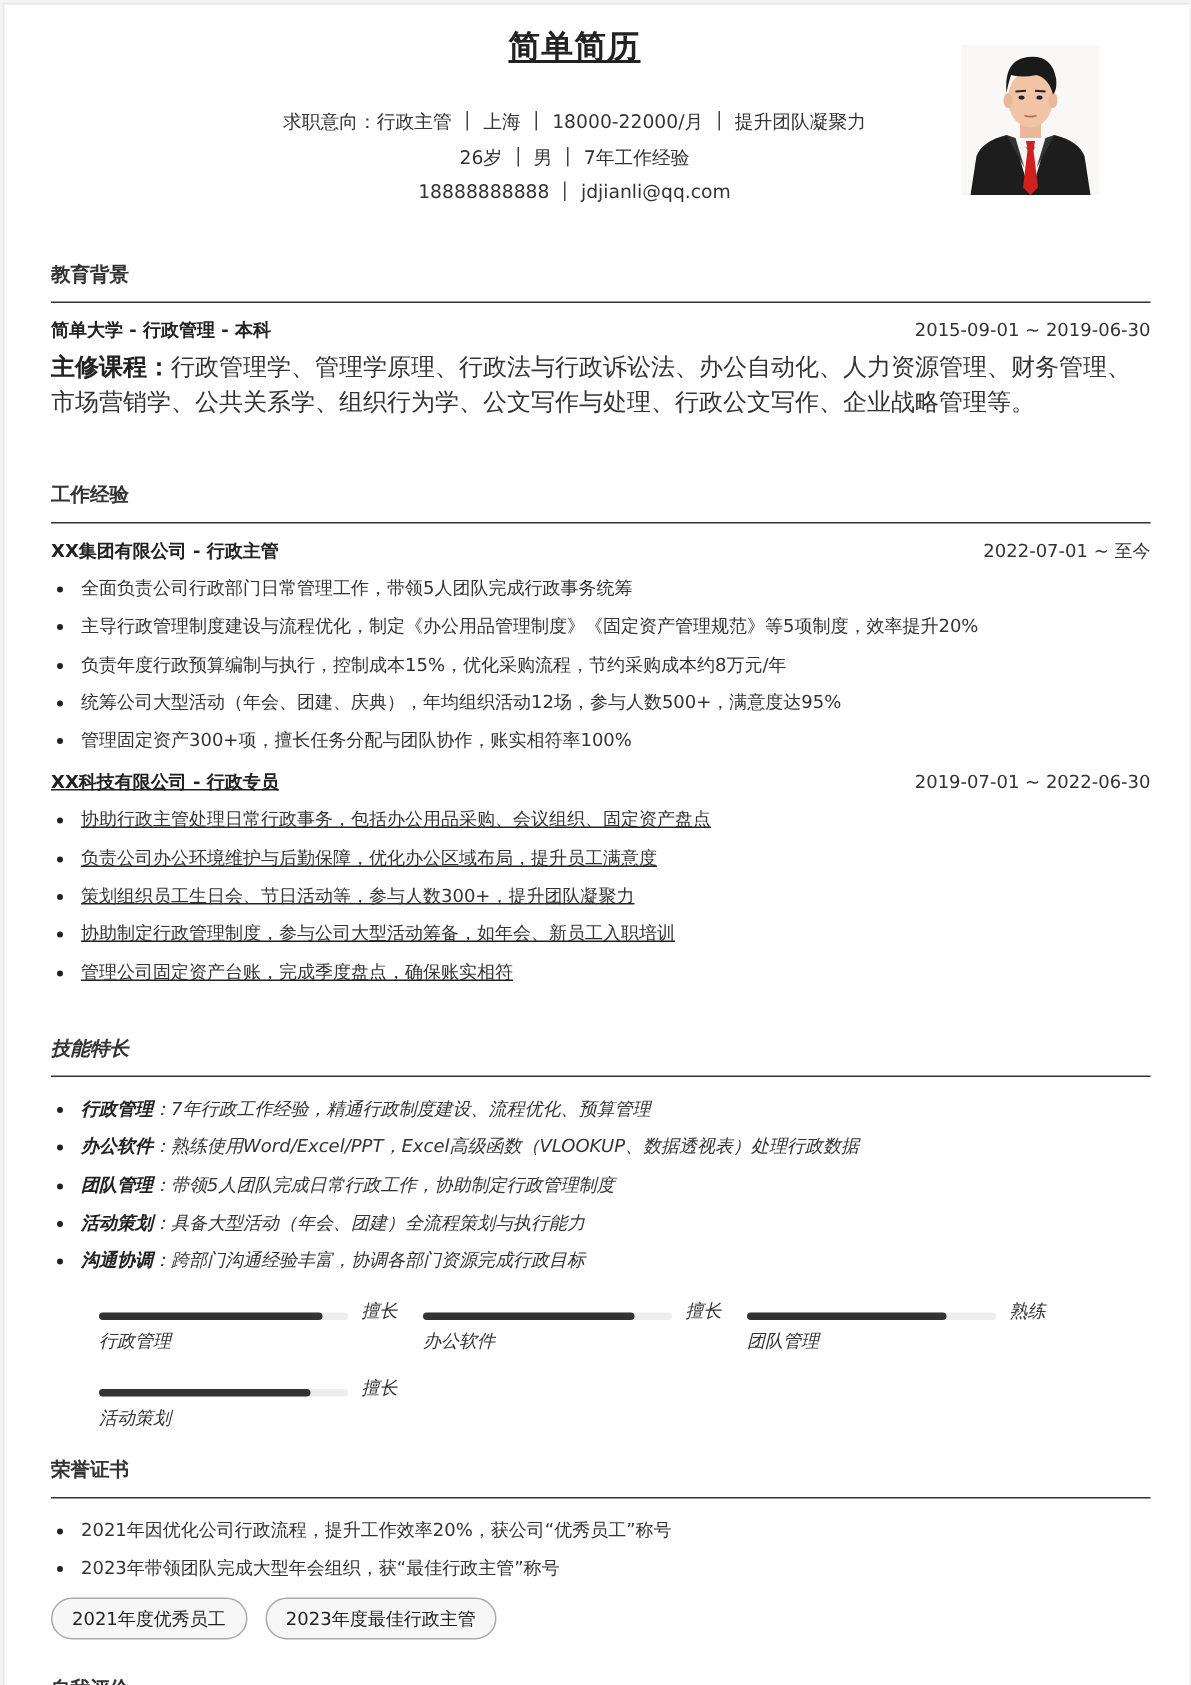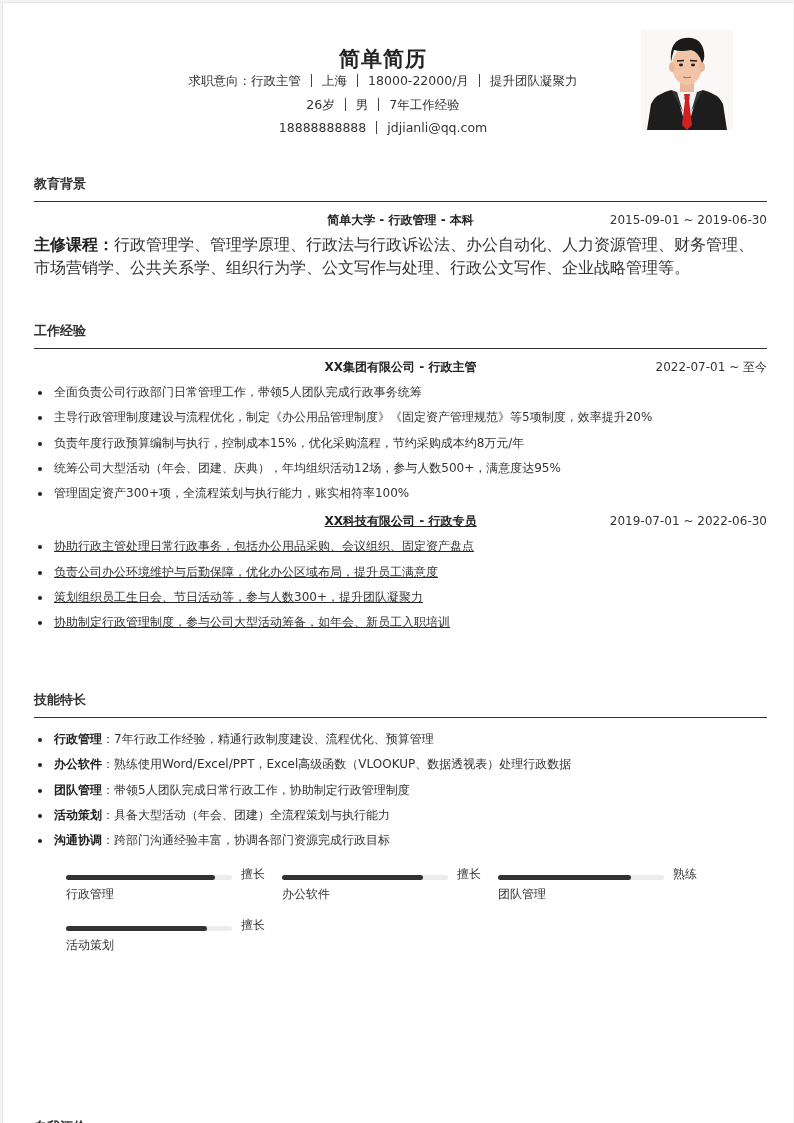--- a/index.html
+++ b/index.html
@@ -12,37 +12,37 @@
   .page {
     position: absolute; left: 2px; top: 2px;
     width: 790px; height: 1121px;
     background: #fff;
     border-left: 1px solid #e6e6e6;
     border-top: 1px solid #e6e6e6;
     overflow: hidden;
   }
   .header { position: absolute; left: 0; top: 0; width: 790px; height: 150px; }
   .title {
-    position: absolute; left: 0; width: 760px; top: 42px; text-align: center;
-    font-size: 21px; font-weight: bold; color: #222; letter-spacing: 1px;
+    position: absolute; left: 0; width: 760px; top: 14px; text-align: center;
+    font-size: 21px; font-weight: bold; color: #222; letter-spacing: 1px; text-decoration: underline;
   }
   .info-line {
     position: absolute; left: 0; width: 760px; text-align: center;
     font-size: 12.5px; color: #333;
   }
   .info-line .sep { display: inline-block; width: 1px; height: 13px; background: #444; margin: 0 10px; vertical-align: -2px; }
   .l1 { top: 70px; } .l2 { top: 94px; } .l3 { top: 117px; }
   .avatar {
     position: absolute; left: 638px; top: 27px; width: 92px; height: 100px;
     background: #faf8f6; overflow: hidden;
   }
   .section { position: absolute; left: 31px; width: 733px; }
   .sec-title { font-size: 13px; font-weight: bold; color: #333; height: 22px; line-height: 22px; }
   .sec-rule { height: 1px; background: #333; margin-top: 6px; }
-  .row { position: relative; font-size: 12px; line-height: 25px; height: 25px; color: #333; white-space: nowrap; text-align: center; }
+  .row { position: relative; font-size: 12px; line-height: 25px; height: 25px; color: #333; white-space: nowrap; }
   .row .right { position: absolute; right: 0; top: 0; }
   .bold { font-weight: bold; color: #222; }
   .para { font-size: 16px; line-height: 23px; color: #333; }
   ul.bul { list-style: none; margin: 0; padding: 0; }
   ul.bul li { position: relative; padding-left: 20px; font-size: 12px; line-height: 25.3px; color: #333; white-space: nowrap; }
   ul.bul li::before { content: ""; position: absolute; left: 4px; top: 11px; width: 4px; height: 4px; border-radius: 50%; background: #222; }
   .skillbars { position: relative; height: 112px; margin-left: 32px; }
   .sb { position: absolute; width: 200px; height: 46px; }
   .sb .track { position: absolute; left: 0; top: 6px; width: 166px; height: 5px; border-radius: 3px; background: #ededed; }
   .sb .fill { position: absolute; left: 0; top: 0; height: 5px; border-radius: 3px; background: #333; }
@@ -124,39 +124,40 @@
     <div>
       <div class="row">
         <span class="bold">XX集团有限公司 - 行政主管</span>
         <span class="right">2022-07-01 ~ 至今</span>
       </div>
       <ul class="bul">
         <li>全面负责公司行政部门日常管理工作，带领5人团队完成行政事务统筹</li>
         <li>主导行政管理制度建设与流程优化，制定《办公用品管理制度》《固定资产管理规范》等5项制度，效率提升20%</li>
         <li>负责年度行政预算编制与执行，控制成本15%，优化采购流程，节约采购成本约8万元/年</li>
         <li>统筹公司大型活动（年会、团建、庆典），年均组织活动12场，参与人数500+，满意度达95%</li>
-        <li>管理固定资产300+项，全流程策划与执行能力，账实相符率100%</li>
+        <li>管理固定资产300+项，擅长任务分配与团队协作，账实相符率100%</li>
       </ul>
     </div>
 
     <div style="margin-top:3px;text-decoration:underline;">
       <div class="row">
         <span class="bold">XX科技有限公司 - 行政专员</span>
         <span class="right">2019-07-01 ~ 2022-06-30</span>
       </div>
       <ul class="bul">
         <li>协助行政主管处理日常行政事务，包括办公用品采购、会议组织、固定资产盘点</li>
         <li>负责公司办公环境维护与后勤保障，优化办公区域布局，提升员工满意度</li>
         <li>策划组织员工生日会、节日活动等，参与人数300+，提升团队凝聚力</li>
         <li>协助制定行政管理制度，参与公司大型活动筹备，如年会、新员工入职培训</li>
+        <li>管理公司固定资产台账，完成季度盘点，确保账实相符</li>
       </ul>
     </div>
   </div>
 
-  <div class="section" style="top:686px;">
+  <div class="section" style="top:686px;font-style:italic;">
     <div class="sec-title">技能特长</div>
     <div class="sec-rule"></div>
     <div style="height:9px"></div>
     <ul class="bul">
       <li><span class="bold">行政管理</span><span>：7年行政工作经验，精通行政制度建设、流程优化、预算管理</span></li>
       <li><span class="bold">办公软件</span><span>：熟练使用Word/Excel/PPT，Excel高级函数（VLOOKUP、数据透视表）处理行政数据</span></li>
       <li><span class="bold">团队管理</span><span>：带领5人团队完成日常行政工作，协助制定行政管理制度</span></li>
       <li><span class="bold">活动策划</span><span>：具备大型活动（年会、团建）全流程策划与执行能力</span></li>
       <li><span class="bold">沟通协调</span><span>：跨部门沟通经验丰富，协调各部门资源完成行政目标</span></li>
     </ul>
@@ -185,18 +186,30 @@
       <div class="sb" style="left:0;top:51px;">
         <div class="track">
             <div class="fill" style="width: 85%;"></div>
           </div>
         <div class="lvl">擅长</div>
         <div class="name">活动策划</div>
       </div>
     </div>
   </div>
 
+  <div class="section" style="top:967px;">
+    <div class="sec-title">荣誉证书</div>
+    <div class="sec-rule"></div>
+    <div style="height:9px"></div>
+    <ul class="bul">
+      <li>2021年因优化公司行政流程，提升工作效率20%，获公司“优秀员工”称号</li>
+      <li>2023年带领团队完成大型年会组织，获“最佳行政主管”称号</li>
+    </ul>
+    <div class="tags">
+      <span class="tag">2021年度优秀员工</span><span class="tag">2023年度最佳行政主管</span>
+    </div>
+  </div>
 
   <div class="section" style="top:1113px;">
     <div class="sec-title">自我评价</div>
   </div>
 
 </div>
 
 </body></html>

